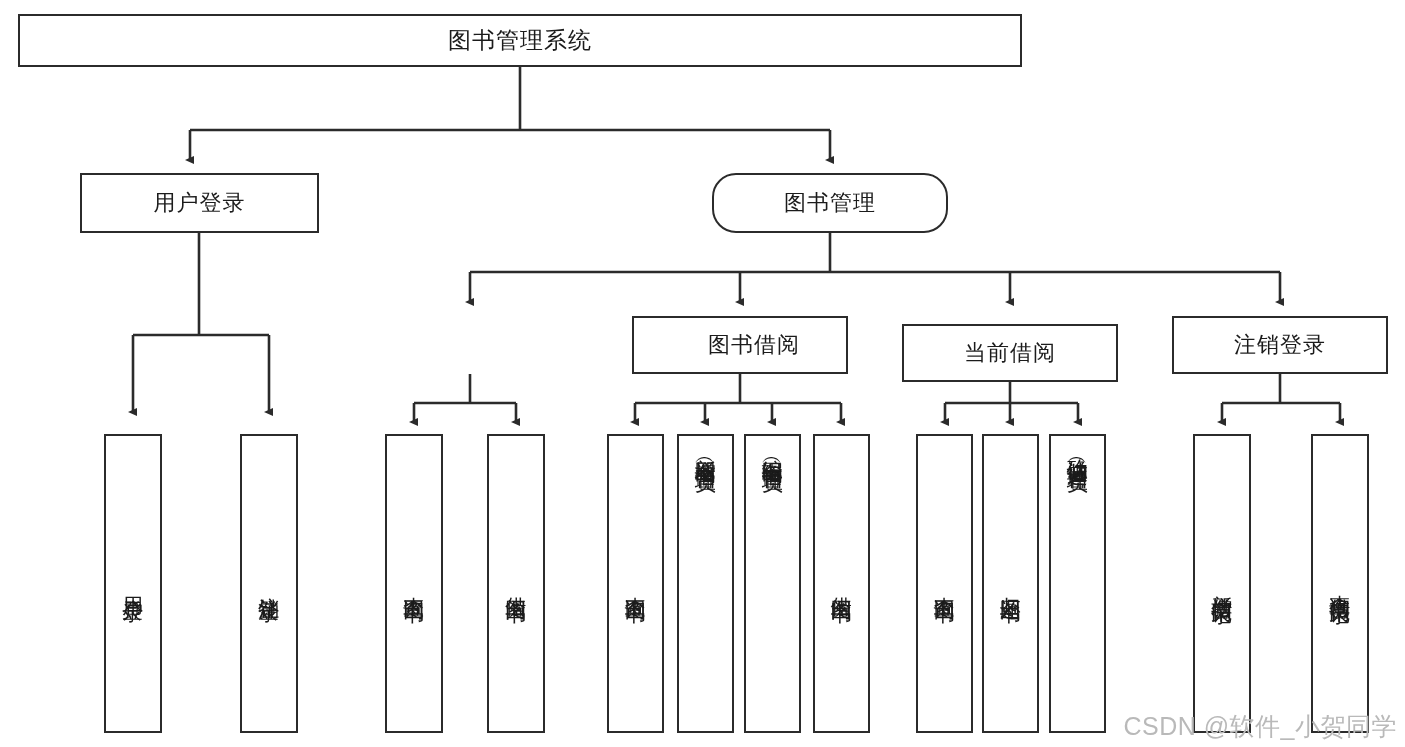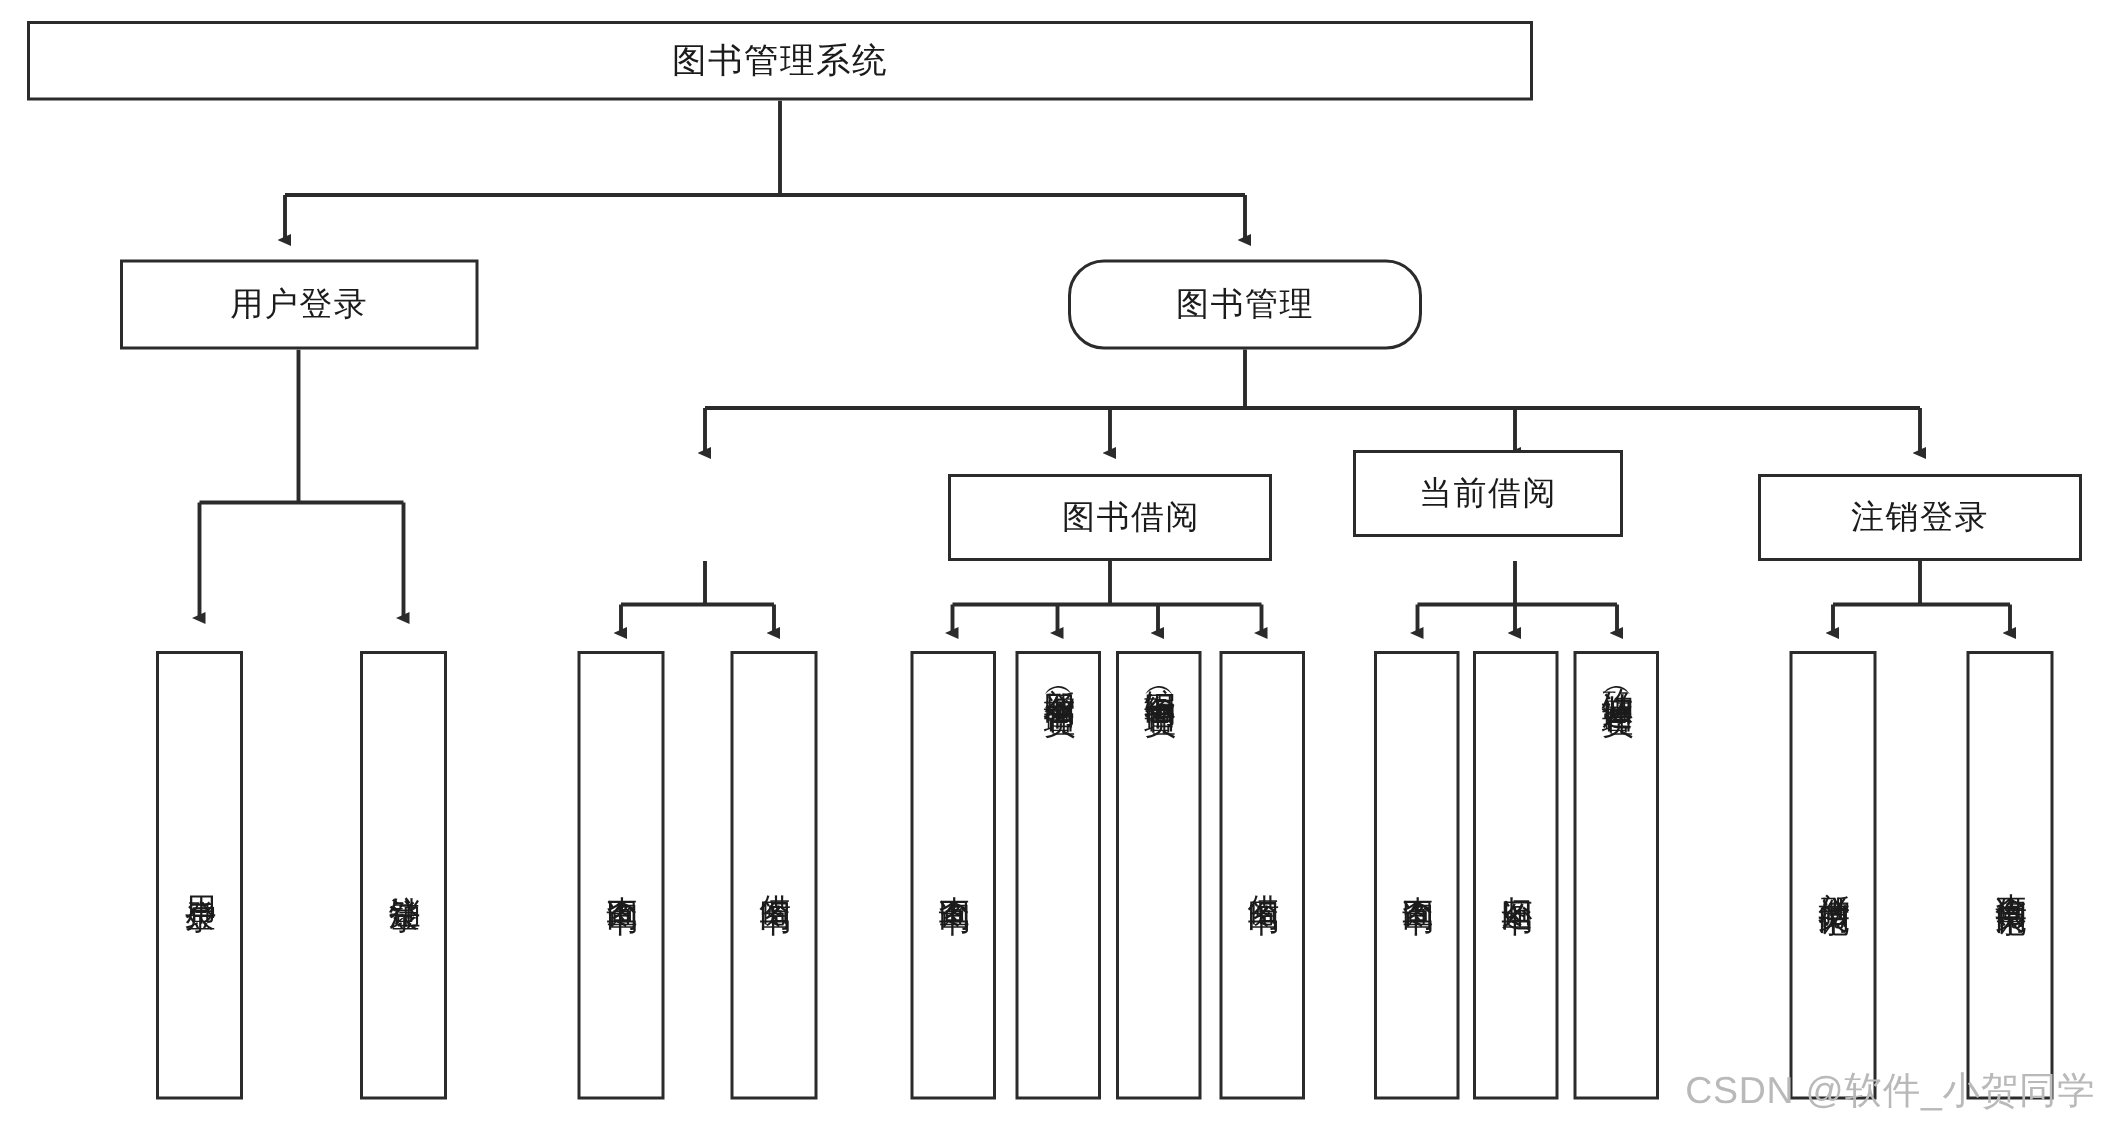--- a/index.html
+++ b/index.html
@@ -137,21 +137,21 @@
   <div class="node h" style="left:80px; top:173px; width:239px; height:60px;">
     <span>用户登录</span>
   </div>
   <div class="node h" style="left:712px; top:173px; width:236px; height:60px;border-radius:24px;">
     <span>图书管理</span>
   </div>
 
   <div class="node h" style="left:632px; top:316px; width:216px; height:58px;padding-left:28px;">
     <span>图书借阅</span>
   </div>
-  <div class="node h" style="left:902px; top:300px; width:180px; height:58px;">
+  <div class="node h" style="left:902px; top:324px; width:216px; height:58px;">
     <span>当前借阅</span>
   </div>
   <div class="node h" style="left:1172px; top:316px; width:216px; height:58px;">
     <span>注销登录</span>
   </div>
 
   <div class="node v" style="left:104px; top:434px; width:58px; height:299px;">
     <span class="vtext">用户登录</span>
   </div>
   <div class="node v" style="left:240px; top:434px; width:58px; height:299px;">

